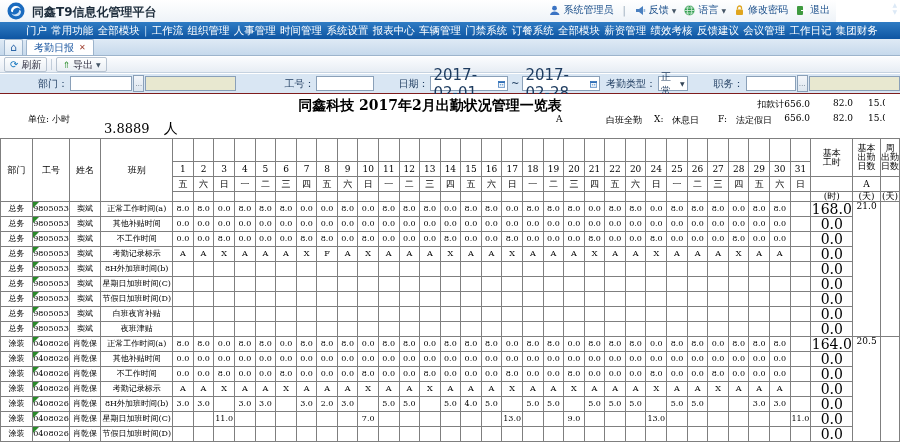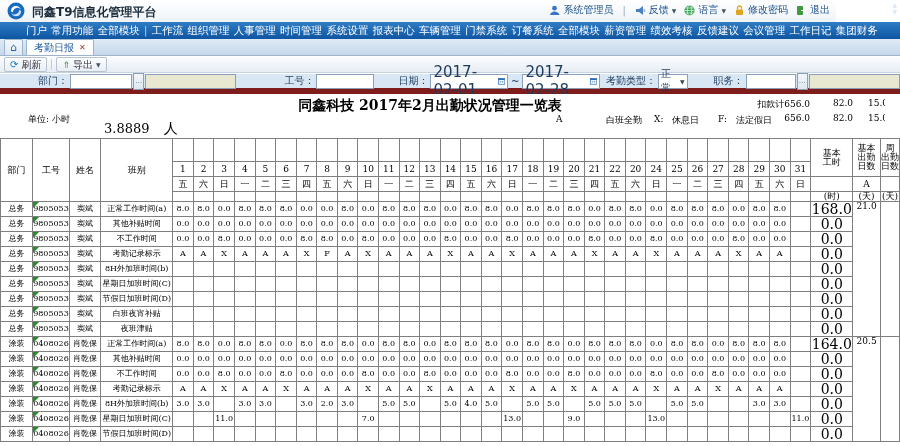--- a/index.html
+++ b/index.html
@@ -33,21 +33,21 @@
   .home-glyph{color:#2c66a8;font-size:11px;line-height:10px;}
   
   #toolbar{position:absolute;top:57px;left:0;width:900px;height:16px;background:linear-gradient(#fbfcfe,#e7edf4);
         border-bottom:1px solid #c5d2e0;display:flex;align-items:center;padding-left:4px;box-sizing:border-box;gap:4px;}
   .tbtn{display:flex;align-items:center;gap:3px;border:1px solid #b6c2d0;border-radius:2px;height:13px;
         padding:0 5px;background:linear-gradient(#fdfefe,#e9eef4);font-size:10px;color:#334;cursor:pointer;}
   .tb-sep{width:1px;height:11px;background:#c2cdda;}
   .ic-refresh{color:#1a7ac0;font-size:10px;}
   .ic-export{color:#2d8f2d;font-size:9px;}
   
-  #filter{position:absolute;top:74px;left:0;width:900px;height:20px;background:#d9e6f3;border-bottom:6px solid #7f1d1d;
+  #filter{position:absolute;top:74px;left:0;width:900px;height:20px;background:#d9e6f3;border-bottom:1px solid #7f1d1d;
         display:flex;align-items:center;font-size:10px;color:#1c3least;color:#1c3a5e;box-sizing:border-box;}
   #filter .flabel{margin-left:14px;margin-right:2px;white-space:nowrap;}
   .fin{height:13px;border:1px solid #8aa0b8;background:#fff;font-size:9px;padding:0 2px;box-sizing:content-box;}
   .fin.beige{background:#e8e8d0;}
   .picker{width:13px;height:15px;border:1px solid #8aa0b8;background:linear-gradient(#f3f6fa,#dde6ef);
         font-size:7px;color:#567;display:flex;align-items:center;justify-content:center;cursor:pointer;margin-left:1px;margin-right:1px;}
   .datebox{display:flex;align-items:center;border:1px solid #8aa0b8;background:#fff;height:13px;padding:0 2px;gap:2px;}
   .datebox .dval{font-size:15px;}
   .tilde{margin:0 3px;}
   .selbox{display:flex;align-items:center;border:1px solid #8aa0b8;background:#fff;height:13px;padding:0 2px;gap:8px;cursor:pointer;}

